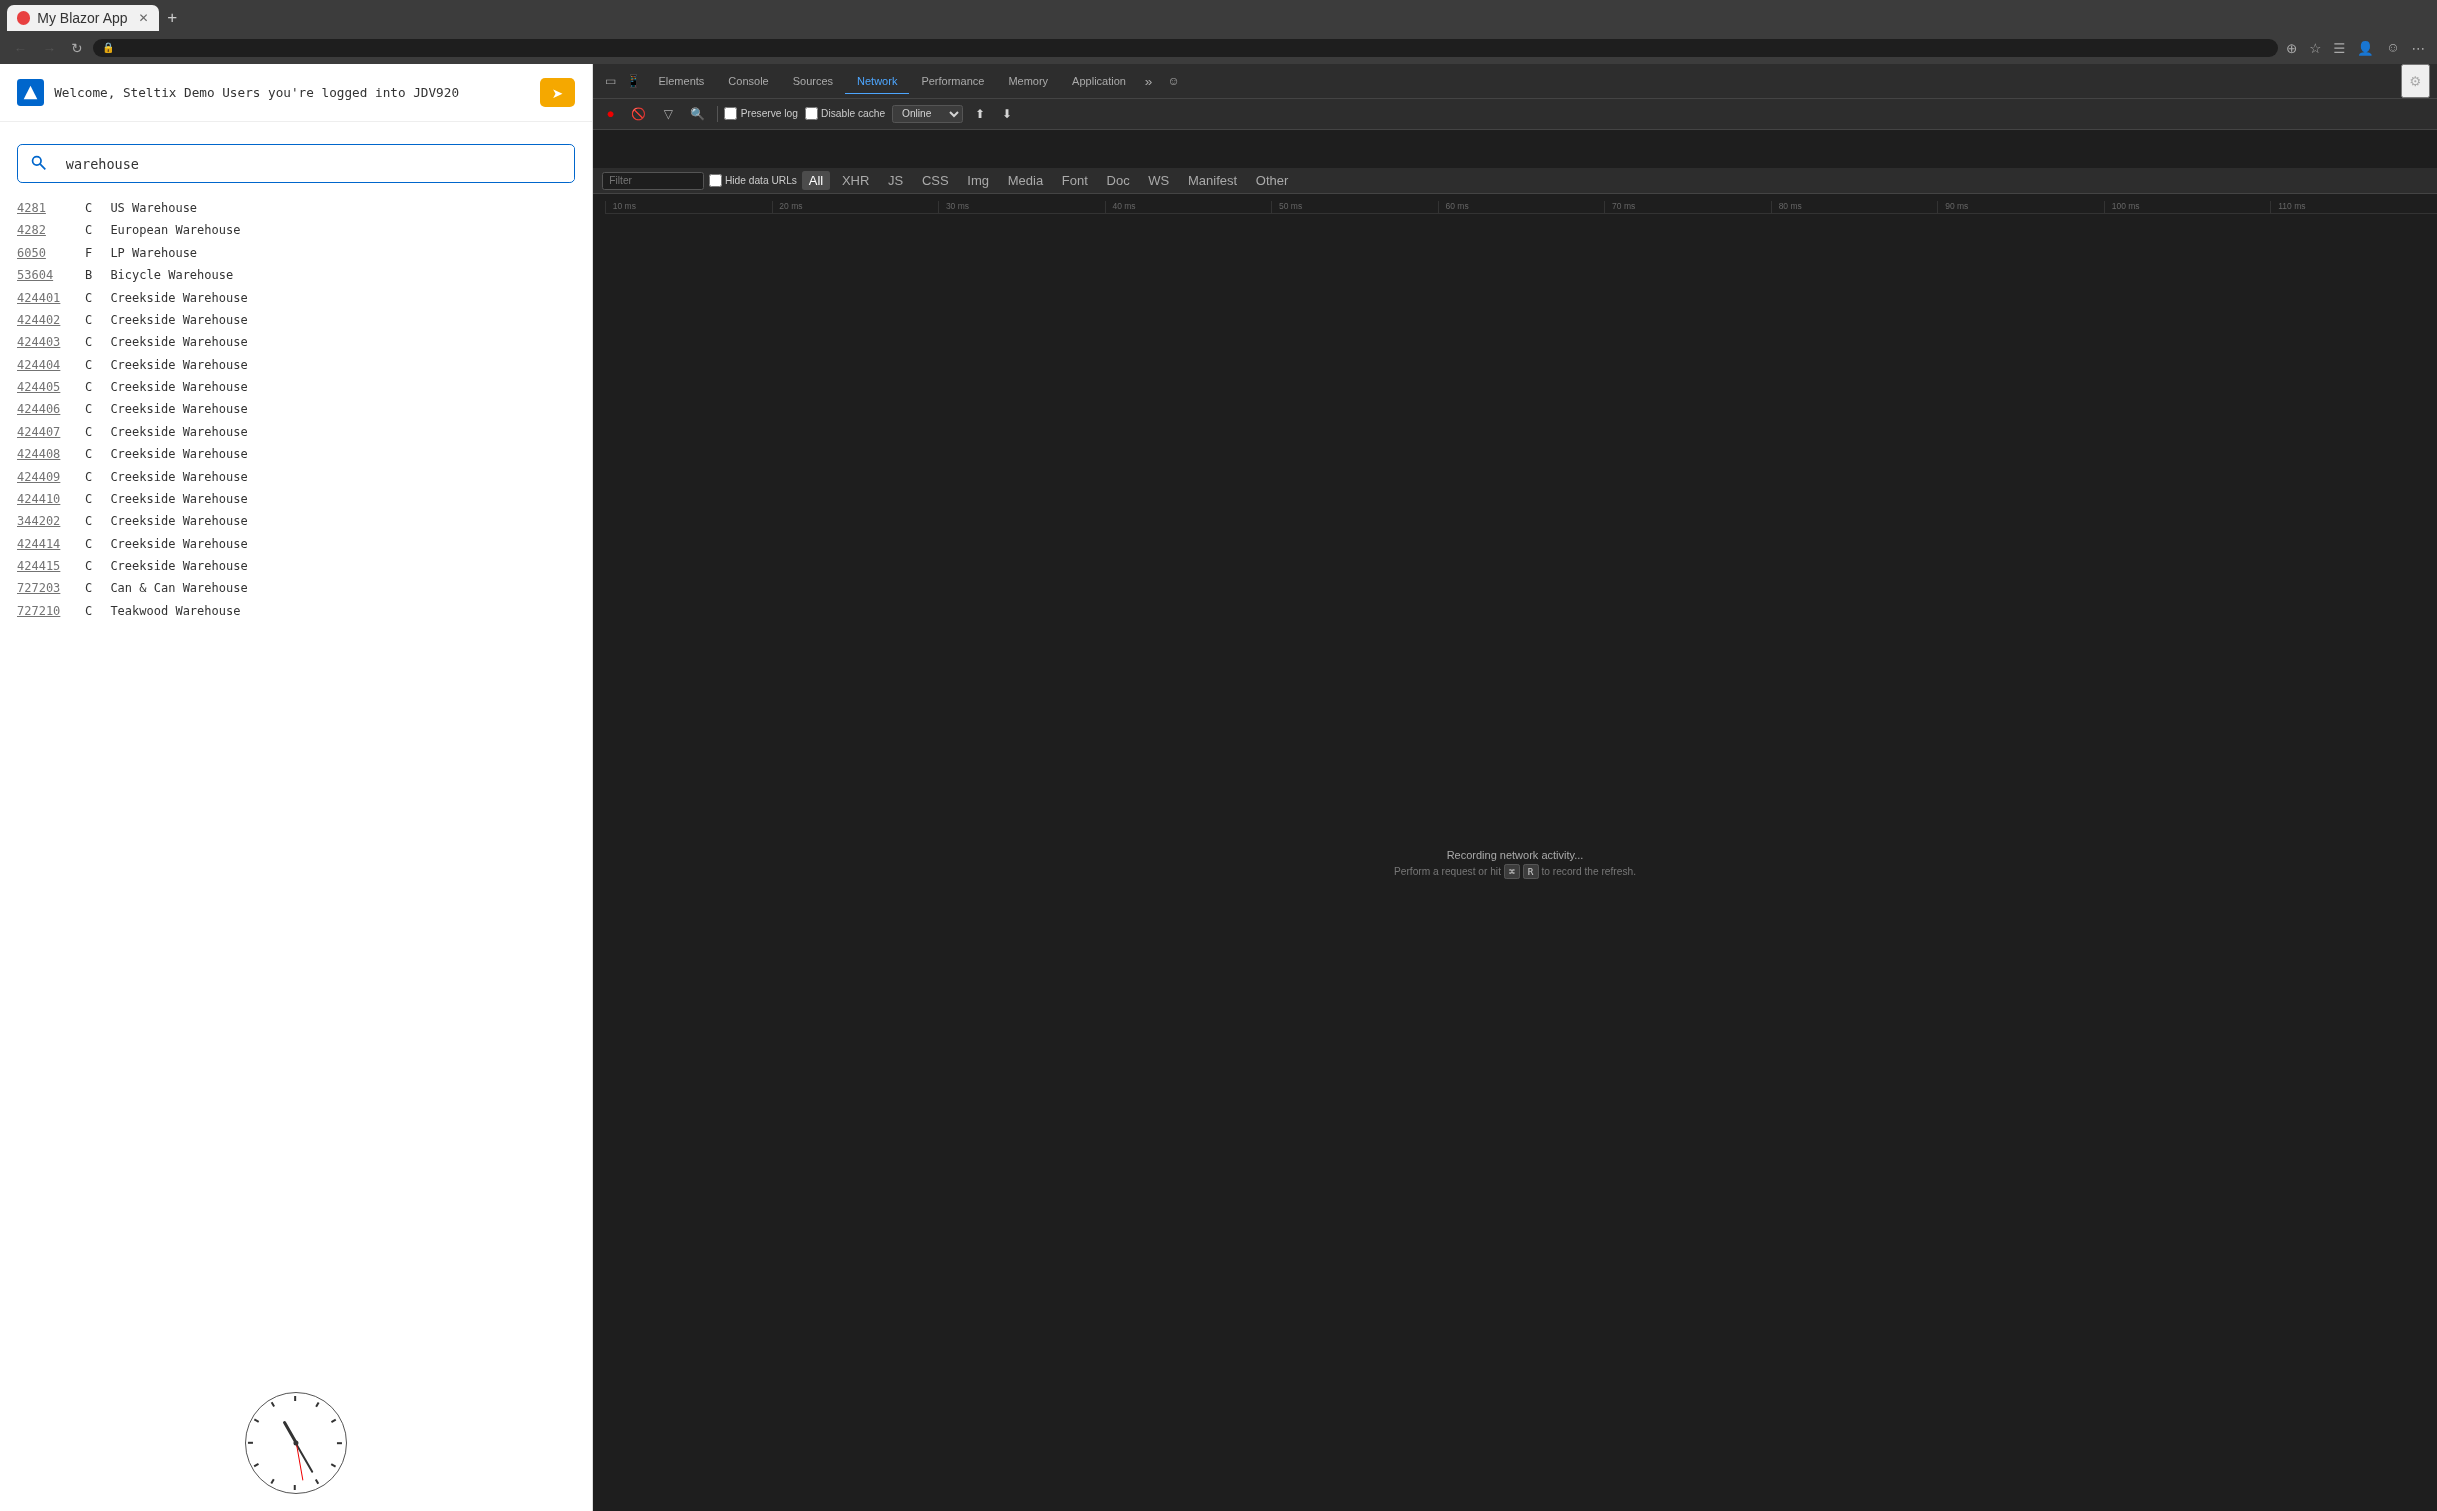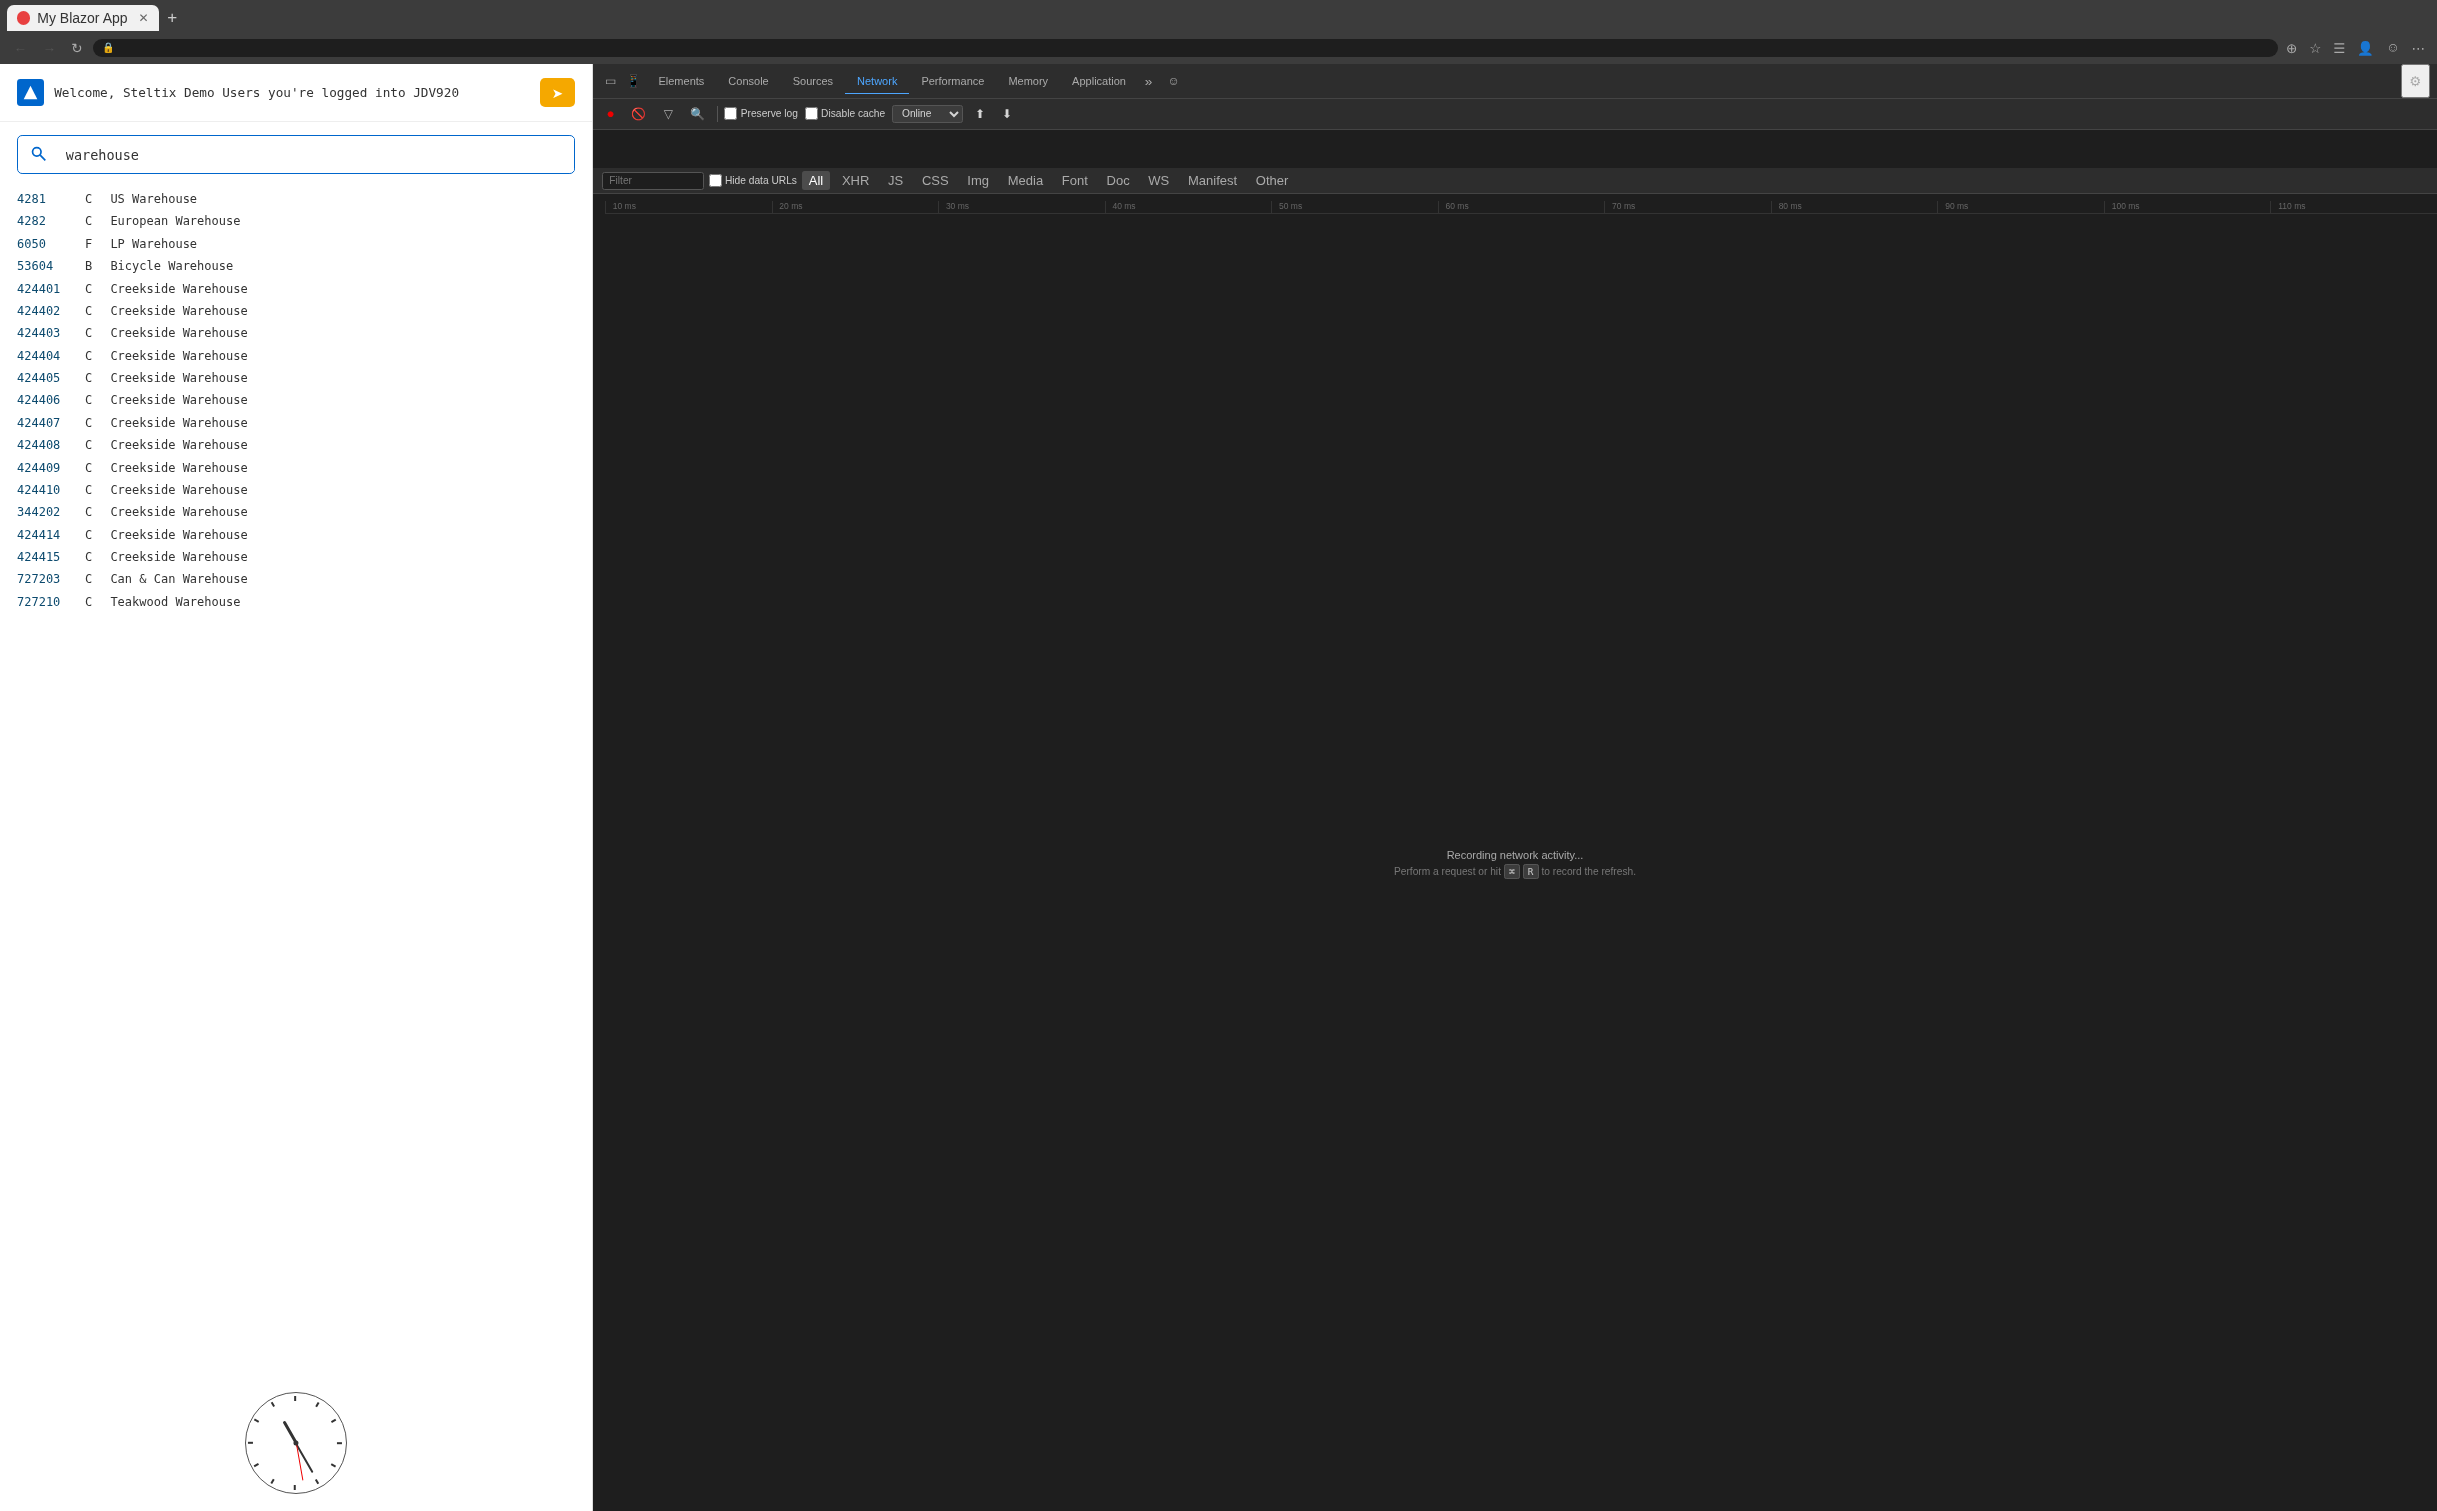--- a/index.html
+++ b/index.html
@@ -28,27 +28,27 @@
 
     
     .app-panel { width: 593px; display: flex; flex-direction: column; background: #fff; border-right: 0.8px solid #ddd; overflow: hidden; }
 
     .app-header { display: flex; align-items: center; padding: 13.5px 17px; gap: 10.2px; border-bottom: 0.8px solid #eee; }
     .app-logo { width: 27px; height: 27px; background: #0066cc; border-radius: 3.4px; display: flex; align-items: center; justify-content: center; color: white; font-size: 13.5px; }
     .app-welcome { font-size: 12.7px; color: #333; font-family: monospace; flex: 1; }
     .app-action-btn { background: #f5a800; border: none; color: white; padding: 6.8px 12px; border-radius: 5.1px; cursor: pointer; font-size: 13.5px; }
 
     .app-search { padding: 13.5px 17px; }
-    .search-box { display: flex; align-items: center; border: 1.7px solid #0066cc; border-radius: 5.1px; overflow: hidden; }
+    .search-box { display: flex; align-items: center; border: 1.7px solid #0066cc; border-radius: 5.1px; overflow: hidden; margin-top: 9px; }
     .search-icon-btn { background: none; border: none; padding: 8.5px 12px; color: #0066cc; font-size: 15.2px; cursor: pointer; }
     .search-input { flex: 1; border: none; outline: none; font-size: 13.5px; padding: 8.5px 6.8px; font-family: monospace; color: #333; }
 
     .warehouse-list { flex: 1; overflow-y: auto; padding: 0 17px; }
     .warehouse-row { display: flex; align-items: center; padding: 4.2px 0; font-family: monospace; font-size: 12px; border-bottom: none; }
-    .warehouse-id { color: #0c4a6e; width: 68px; cursor: pointer; }
+    .warehouse-id { color: #737373; width: 68px; cursor: pointer; text-decoration: underline; }
     .warehouse-type { width: 25.4px; color: #333; }
     .warehouse-name { color: #333; flex: 1; }
 
     .clock-container { display: flex; justify-content: center; padding: 17px; }
     .clock { width: 102px; height: 102px; border-radius: 50%; border: 1.7px solid #555; position: relative; background: #fff; }
     .clock-center { position: absolute; top: 50%; left: 50%; width: 5.1px; height: 5.1px; background: #333; border-radius: 50%; transform: translate(-50%, -50%); z-index: 3; }
     .clock-hand { position: absolute; bottom: 50%; left: 50%; transform-origin: bottom center; border-radius: 1.7px; }
     .hour-hand { width: 2.5px; height: 25.4px; background: #333; margin-left: -1.3px; transform: rotate(-30deg); }
     .minute-hand { width: 1.7px; height: 34px; background: #333; margin-left: -0.8px; transform: rotate(150deg); }
     .second-hand { width: 0.8px; height: 38px; background: #e00; margin-left: -0.4px; transform: rotate(170deg); }

